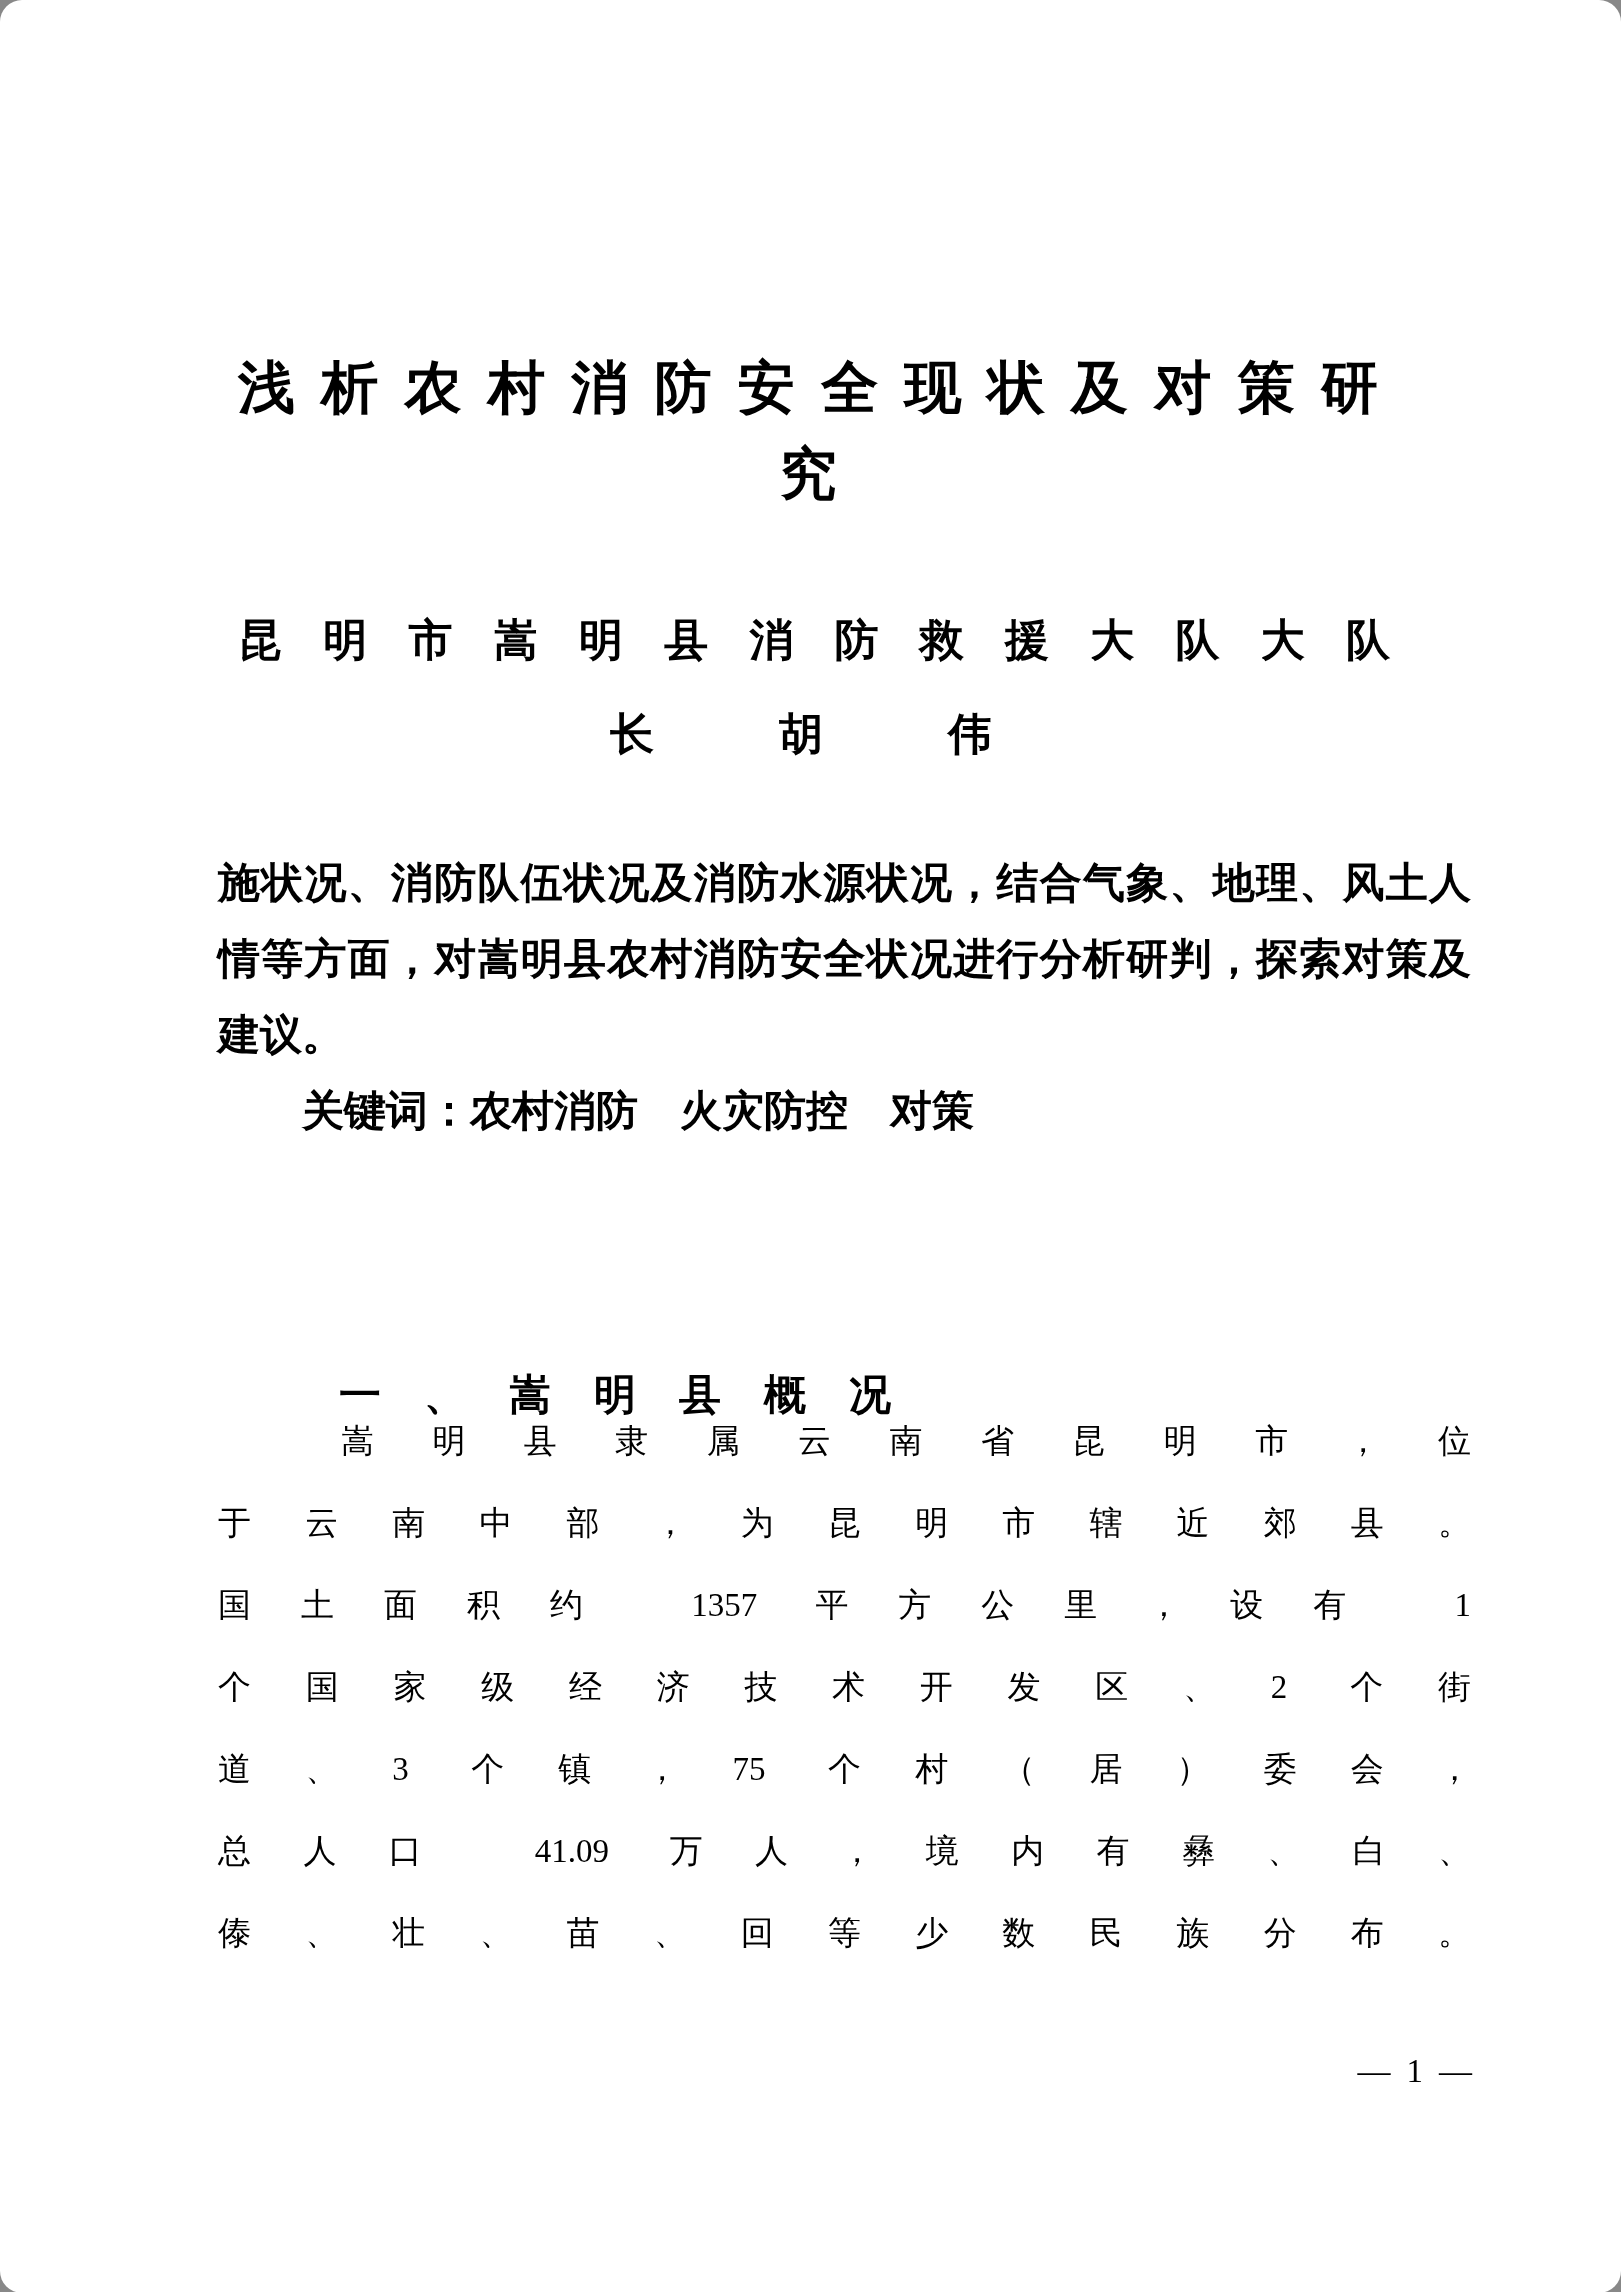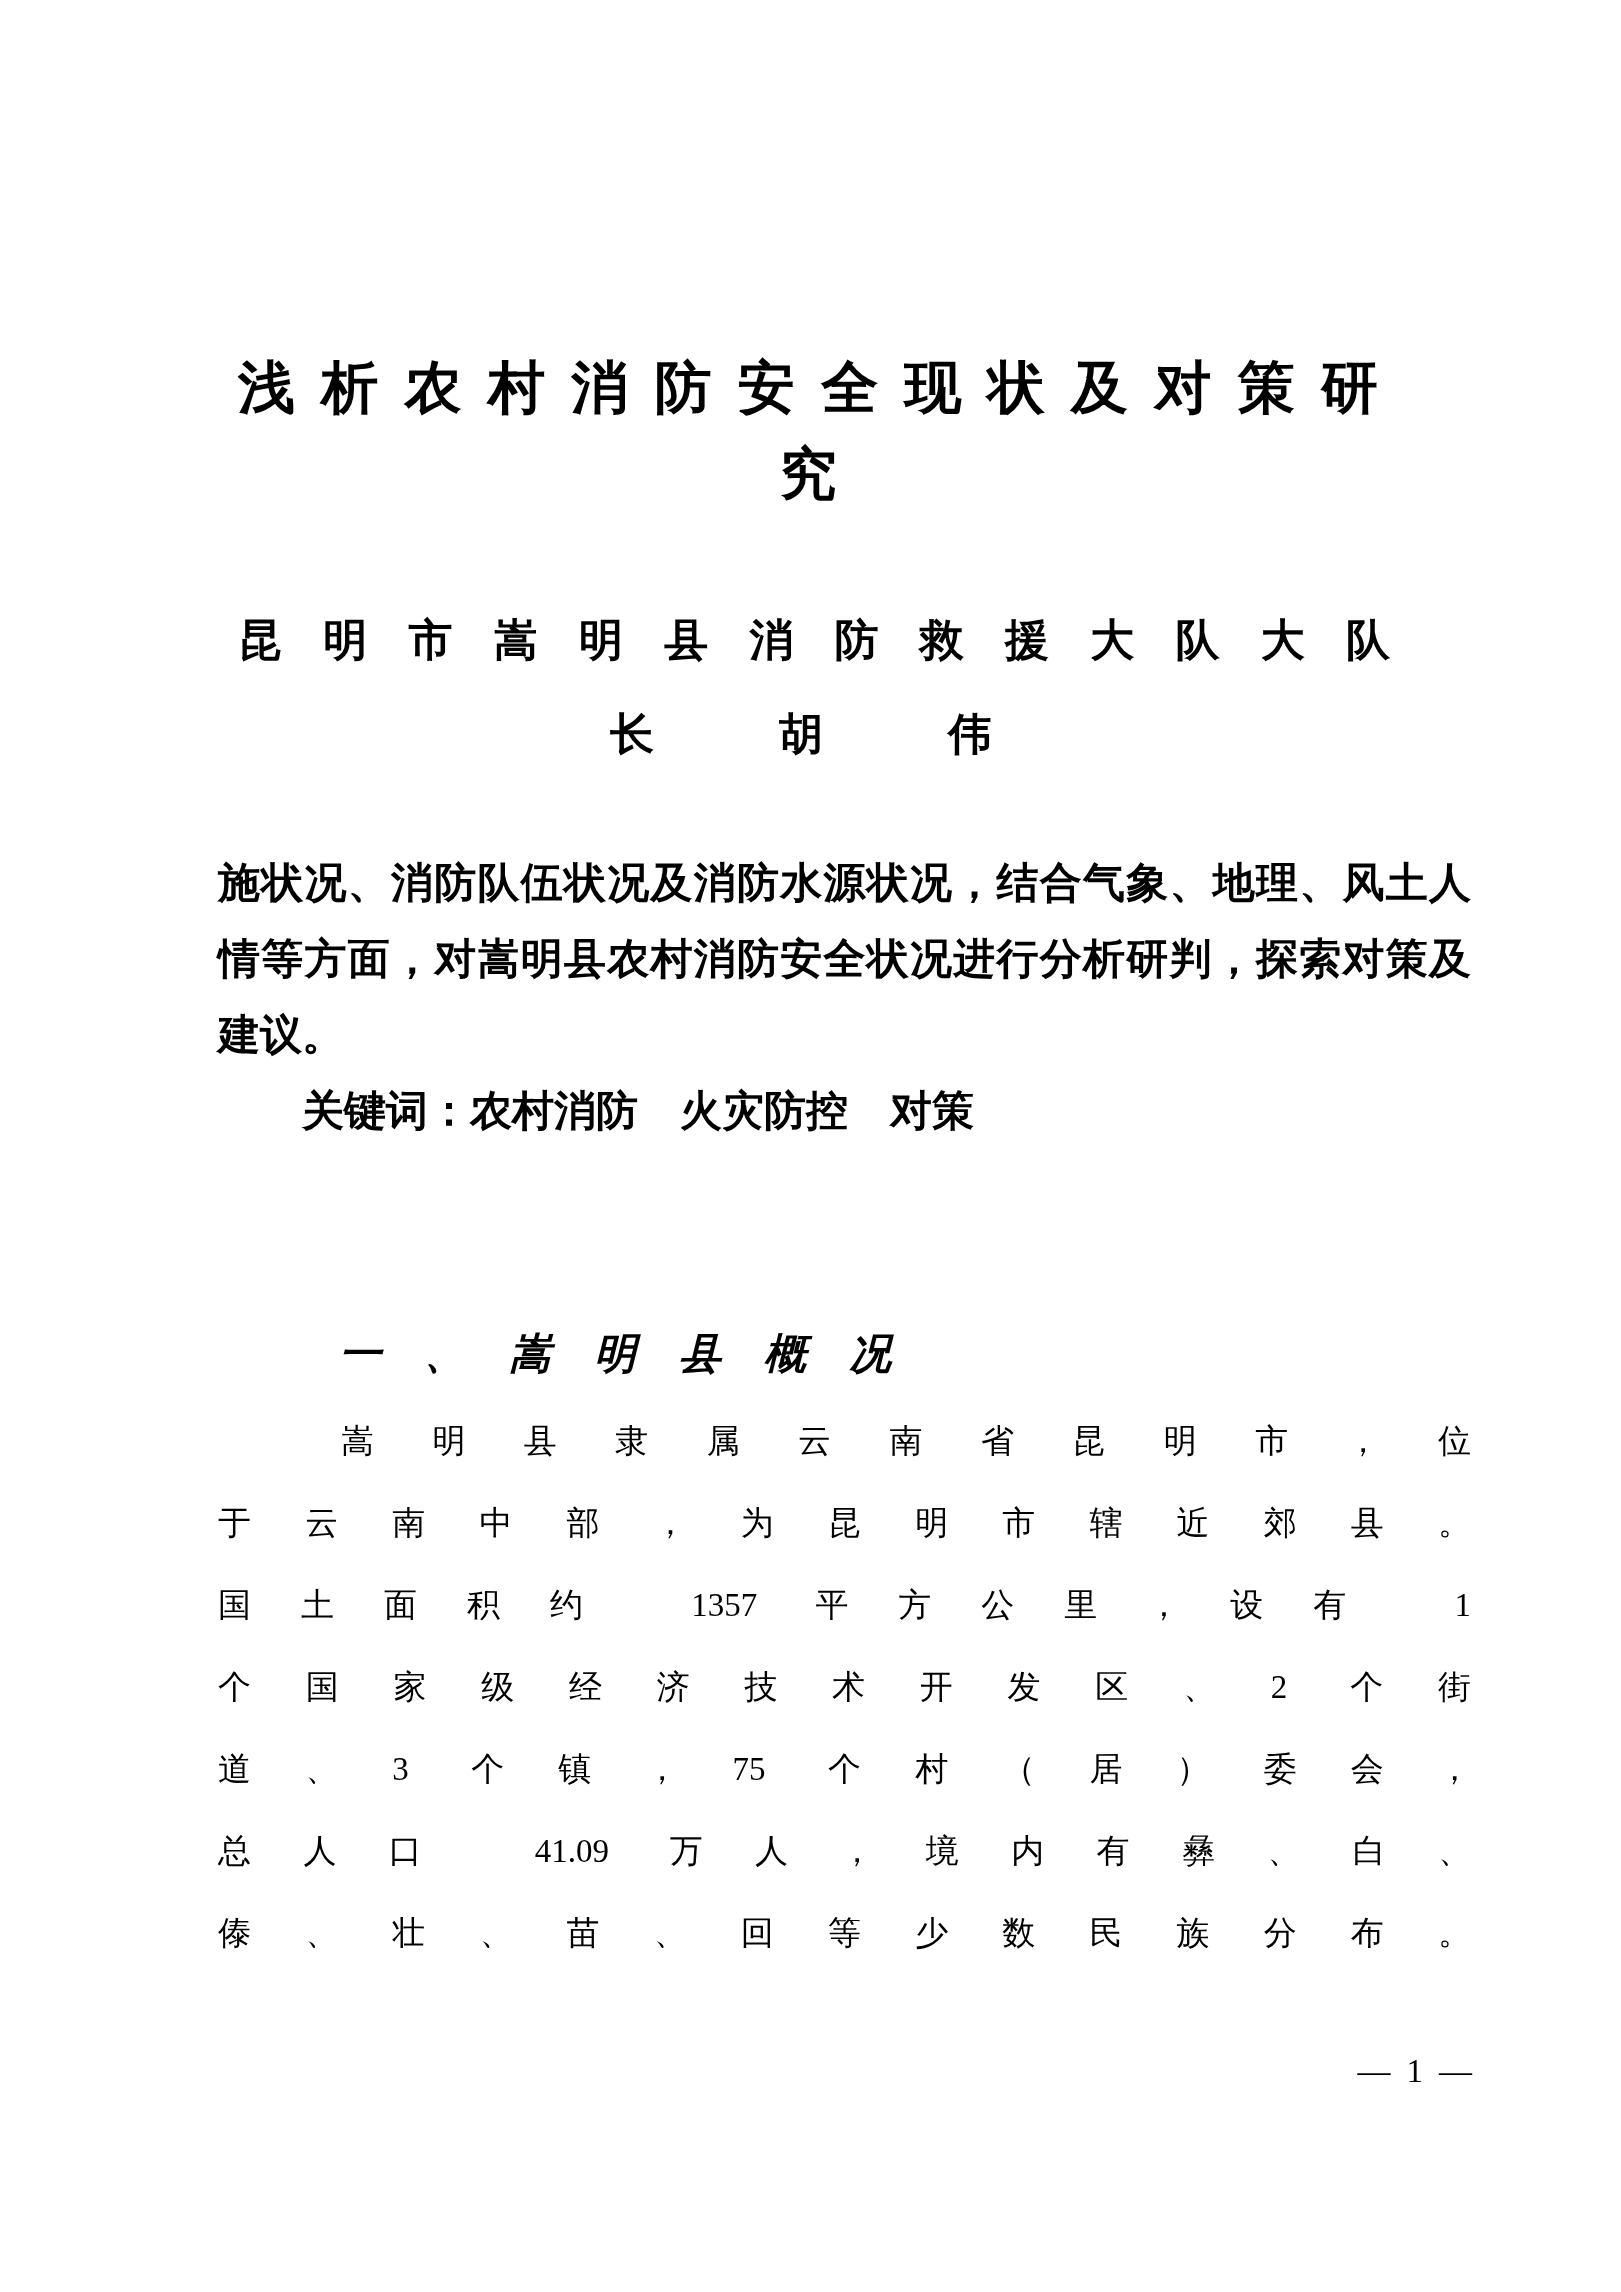--- a/index.html
+++ b/index.html
@@ -3,20 +3,21 @@
 <meta charset="utf-8">
 <style>
   html,body{margin:0;padding:0;background:#888;}
   .page{
     position:relative;
     width:1621px;height:2293px;
     background:#ffffff;
     color:#000;
     font-family:"Liberation Serif","DejaVu Sans",sans-serif;
     overflow:hidden;
+    border-radius:22px;
   }
   .line{
     text-align:justify;
     text-align-last:justify;
     text-justify:inter-character;
   }
   .center-line{text-align:center;text-align-last:center;}
   .plain-line{text-align:right;text-align-last:left;}
 
   
@@ -33,25 +34,24 @@
 
   
   .abstract-block{
     position:absolute;left:218px;top:845px;width:1253px;
     font-size:42px;line-height:76px;font-weight:600;
   }
   .indent2{text-indent:84px;}
 
   
   .section-heading{
-    position:absolute;left:218px;top:1327px;width:1253px;
+    position:absolute;left:218px;top:1368px;width:1253px;
     font-size:42px;line-height:55px;font-weight:700;
     text-indent:121px;letter-spacing:43px;
     white-space:nowrap;
-    font-style:italic;
   }
 
   
   .body-block{
     position:absolute;left:218px;top:1400px;width:1253px;
     font-size:33px;line-height:82px;font-weight:400;
   }
   .body-indent{text-indent:123px;}
 
   

